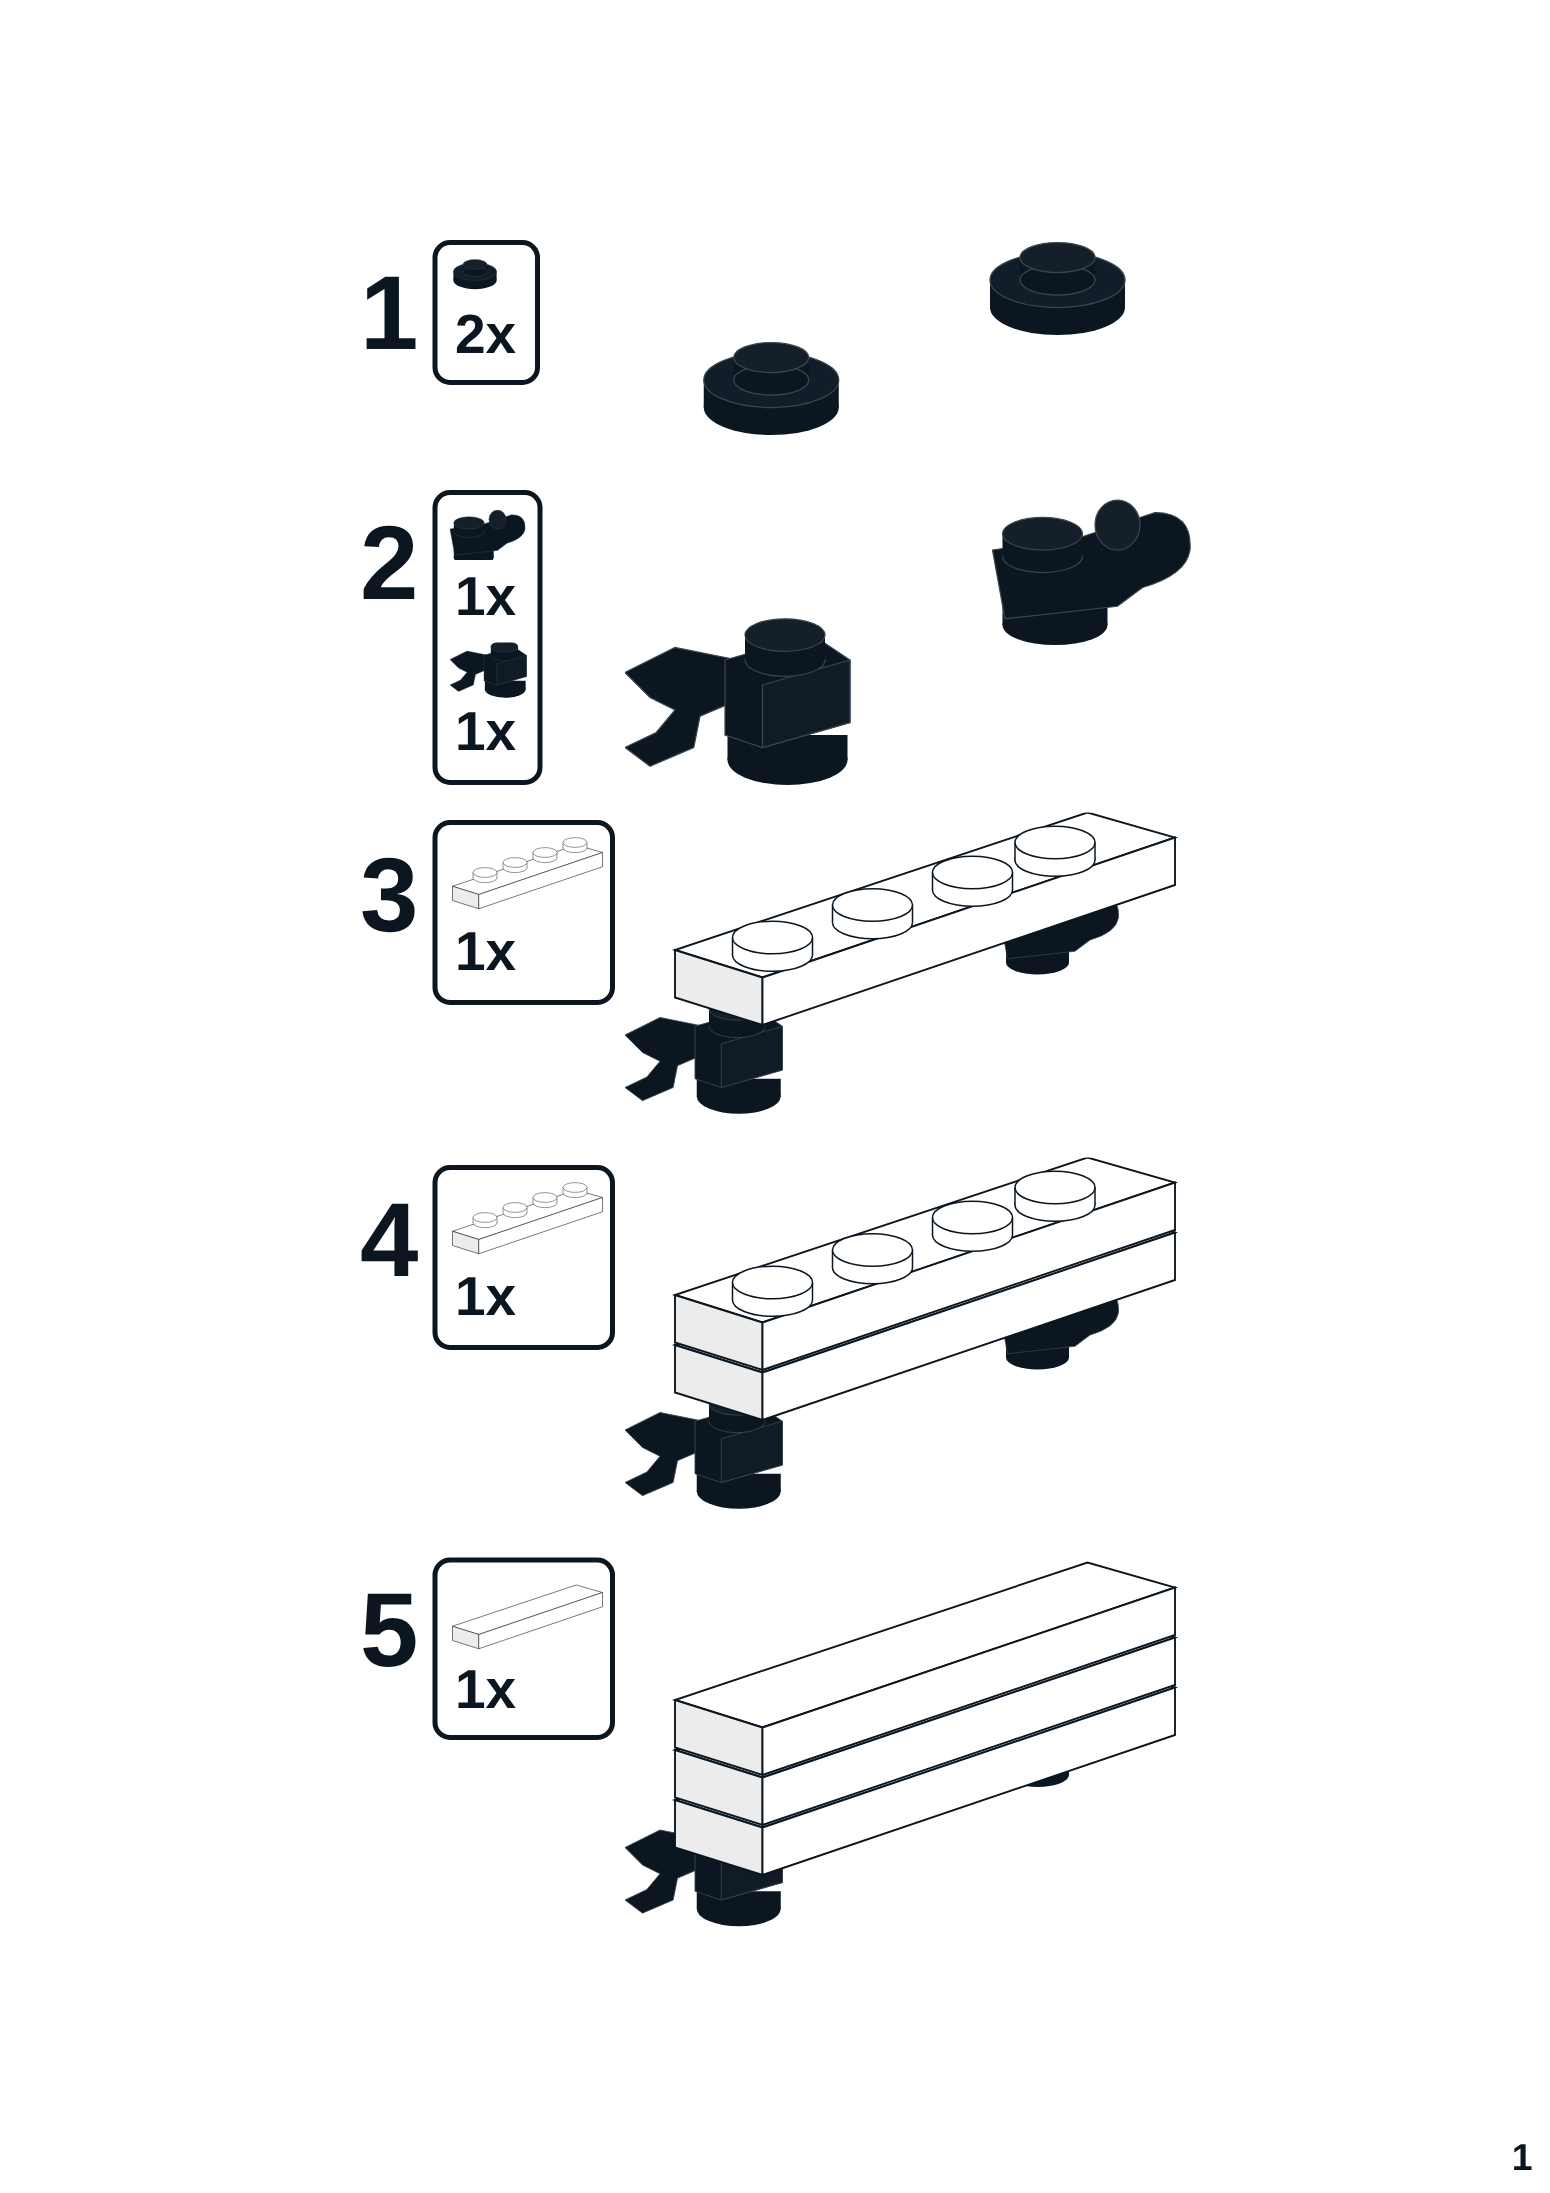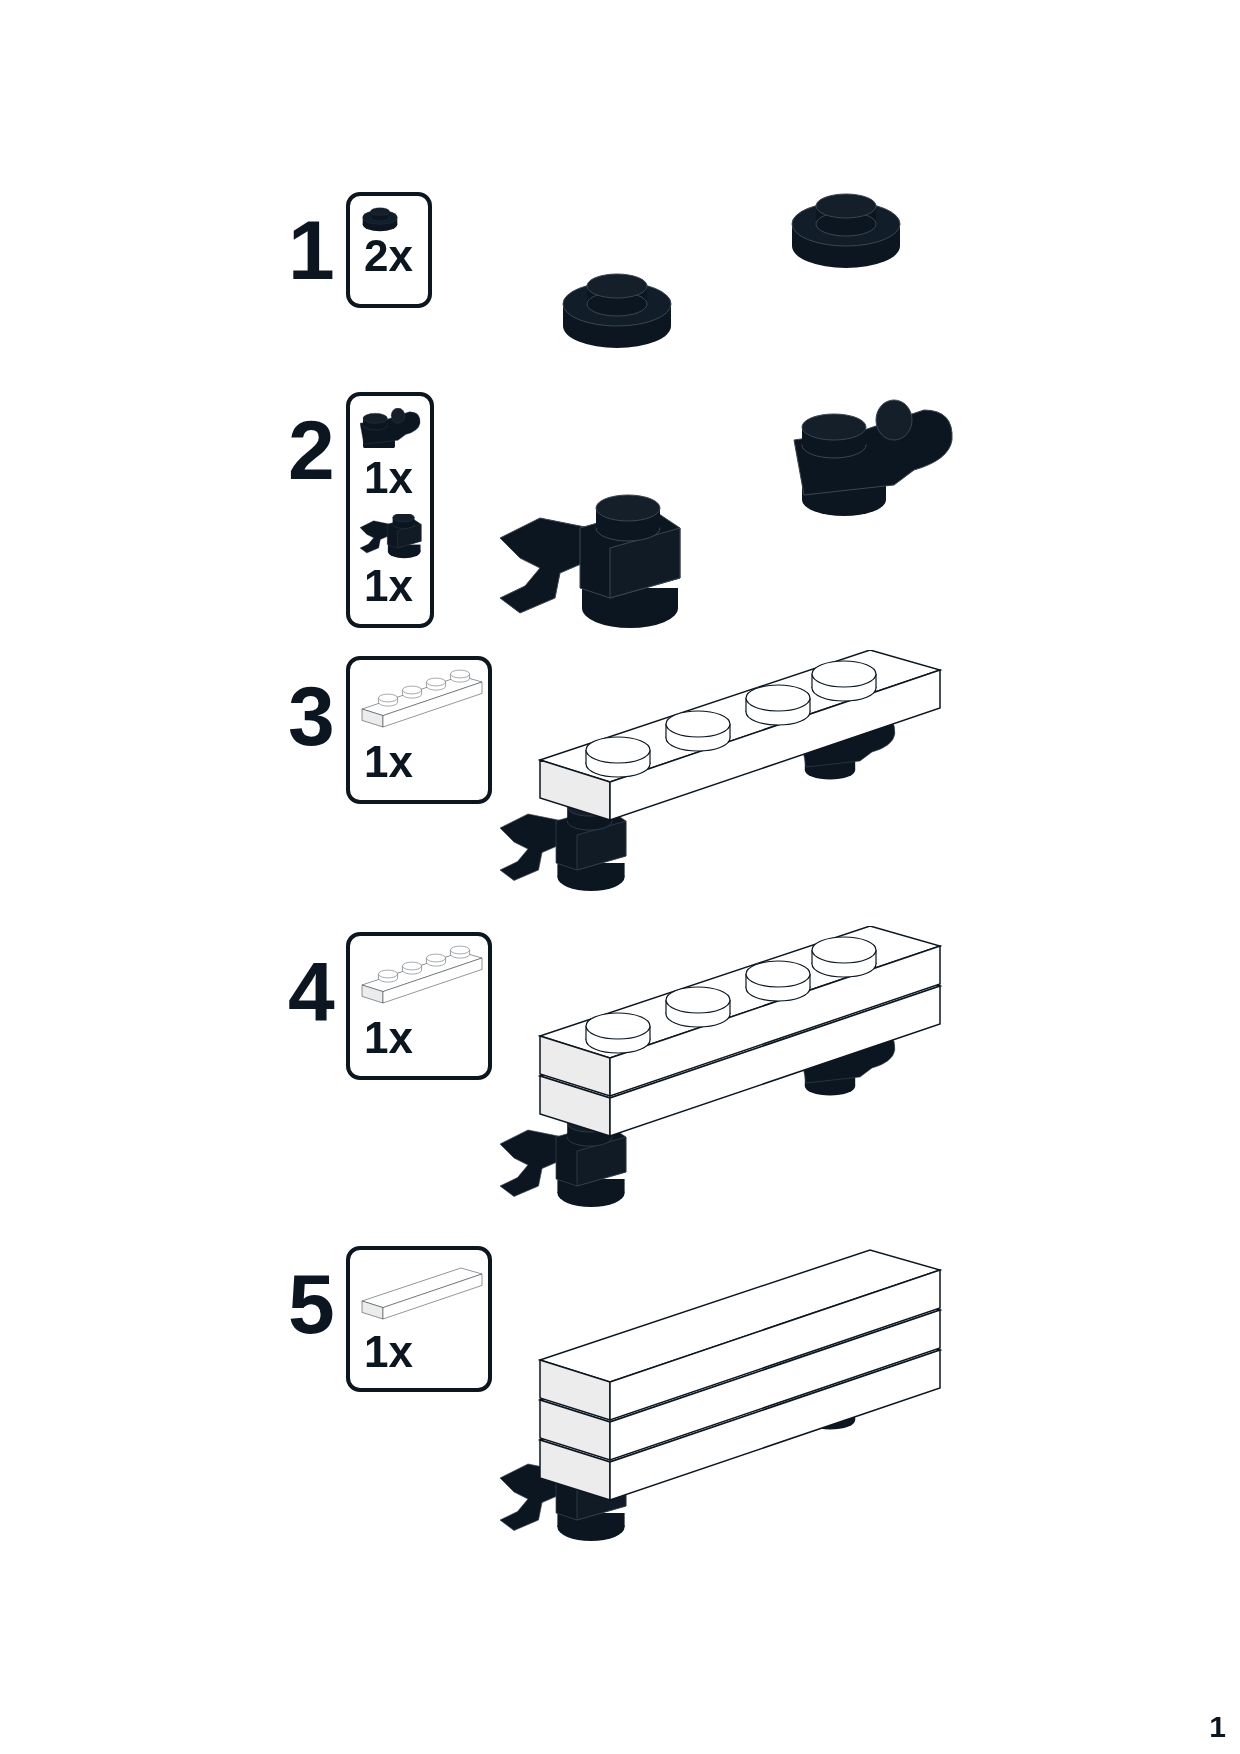--- a/index.html
+++ b/index.html
@@ -64,21 +64,21 @@
 </svg>
 
 <div>
   <div class="step-num" style="left:288px;top:208px;">1</div>
   <div class="callout" style="left:346px;top:192px;width:86px;height:116px;">
     <svg class="part-icon" style="left:10px;top:6px;" width="40" height="34">
       <g transform="translate(20,14) scale(0.32)">
           <use href="#roundplate"></use>
         </g>
     </svg>
-    <div class="qty" style="left:14px;top:38px;">2x</div>
+    <div class="qty" style="left:14px;top:50px;">2x</div>
   </div>
   <svg class="model" style="left:560px;top:260px;" width="130" height="110">
     <g transform="translate(57,40)">
         <use href="#roundplate"></use>
       </g>
   </svg>
   <svg class="model" style="left:786px;top:184px;" width="130" height="100">
     <g transform="translate(60,36)">
         <use href="#roundplate"></use>
       </g>

